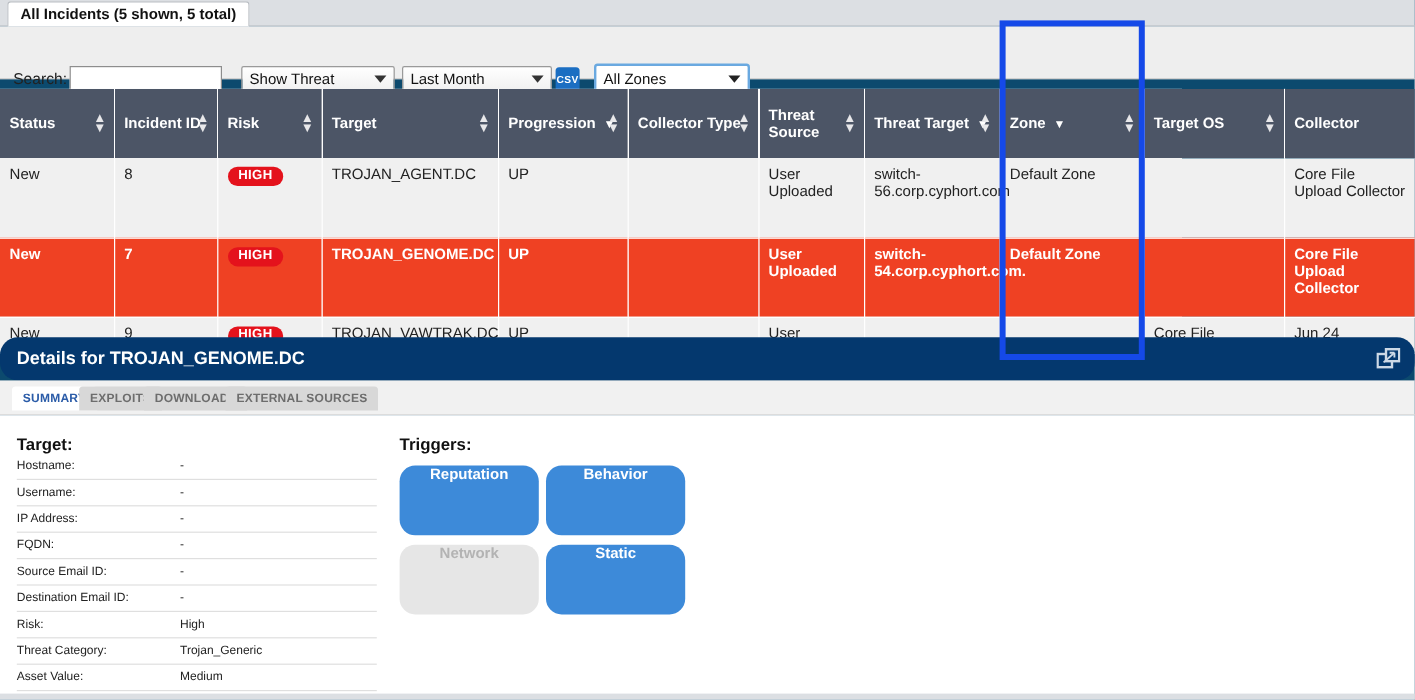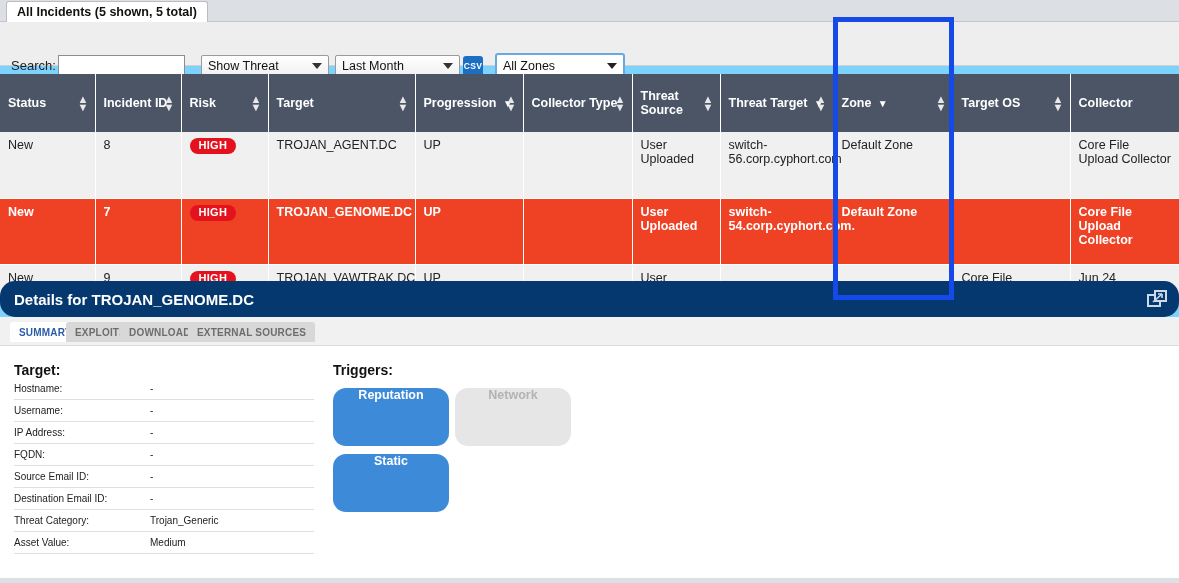--- a/index.html
+++ b/index.html
@@ -3,21 +3,21 @@
 <meta charset="utf-8">
 <style>
   * { box-sizing: border-box; }
   html, body {
     margin: 0; padding: 0;
     width: 1179px; height: 583px;
     overflow: hidden;
     font-family: "Liberation Sans", sans-serif;
     background: #ffffff;
   }
-  #app { position: relative; width: 1179px; height: 583px; background:#7dd3fc;text-decoration:underline; }
+  #app { position: relative; width: 1179px; height: 583px; background:#0c4a6e;text-decoration:underline; }
 
   
   .tabstrip {
     position:absolute; left:0; top:0; width:1179px; height:22px;
     background:#dcdfe3;
     border-bottom:1px solid #c3c7cc;
   }
   .tabstrip .toptab {
     position:absolute; left:6px; top:1px; height:21px;
     background:#ffffff;
@@ -408,34 +408,41 @@
       </div>
       <div class="kvrow">
         <span class="kvkey">Source Email ID:</span>
         <span class="kvval">-</span>
       </div>
       <div class="kvrow">
         <span class="kvkey">Destination Email ID:</span>
         <span class="kvval">-</span>
       </div>
       <div class="kvrow">
+        <span class="kvkey">Risk:</span>
+        <span class="kvval">High</span>
+      </div>
+      <div class="kvrow">
         <span class="kvkey">Threat Category:</span>
         <span class="kvval">Trojan_Generic</span>
       </div>
       <div class="kvrow">
         <span class="kvkey">Asset Value:</span>
         <span class="kvval">Medium</span>
       </div>
     </div>
 
     <div class="triggers">
       <div class="secthead">Triggers:</div>
       <div class="trigrid">
         <div class="trbtn on">
           <span>Reputation</span>
+        </div>
+        <div class="trbtn on">
+          <span>Behavior</span>
         </div>
         <div class="trbtn off">
           <span>Network</span>
         </div>
         <div class="trbtn on">
           <span>Static</span>
         </div>
       </div>
     </div>
 

